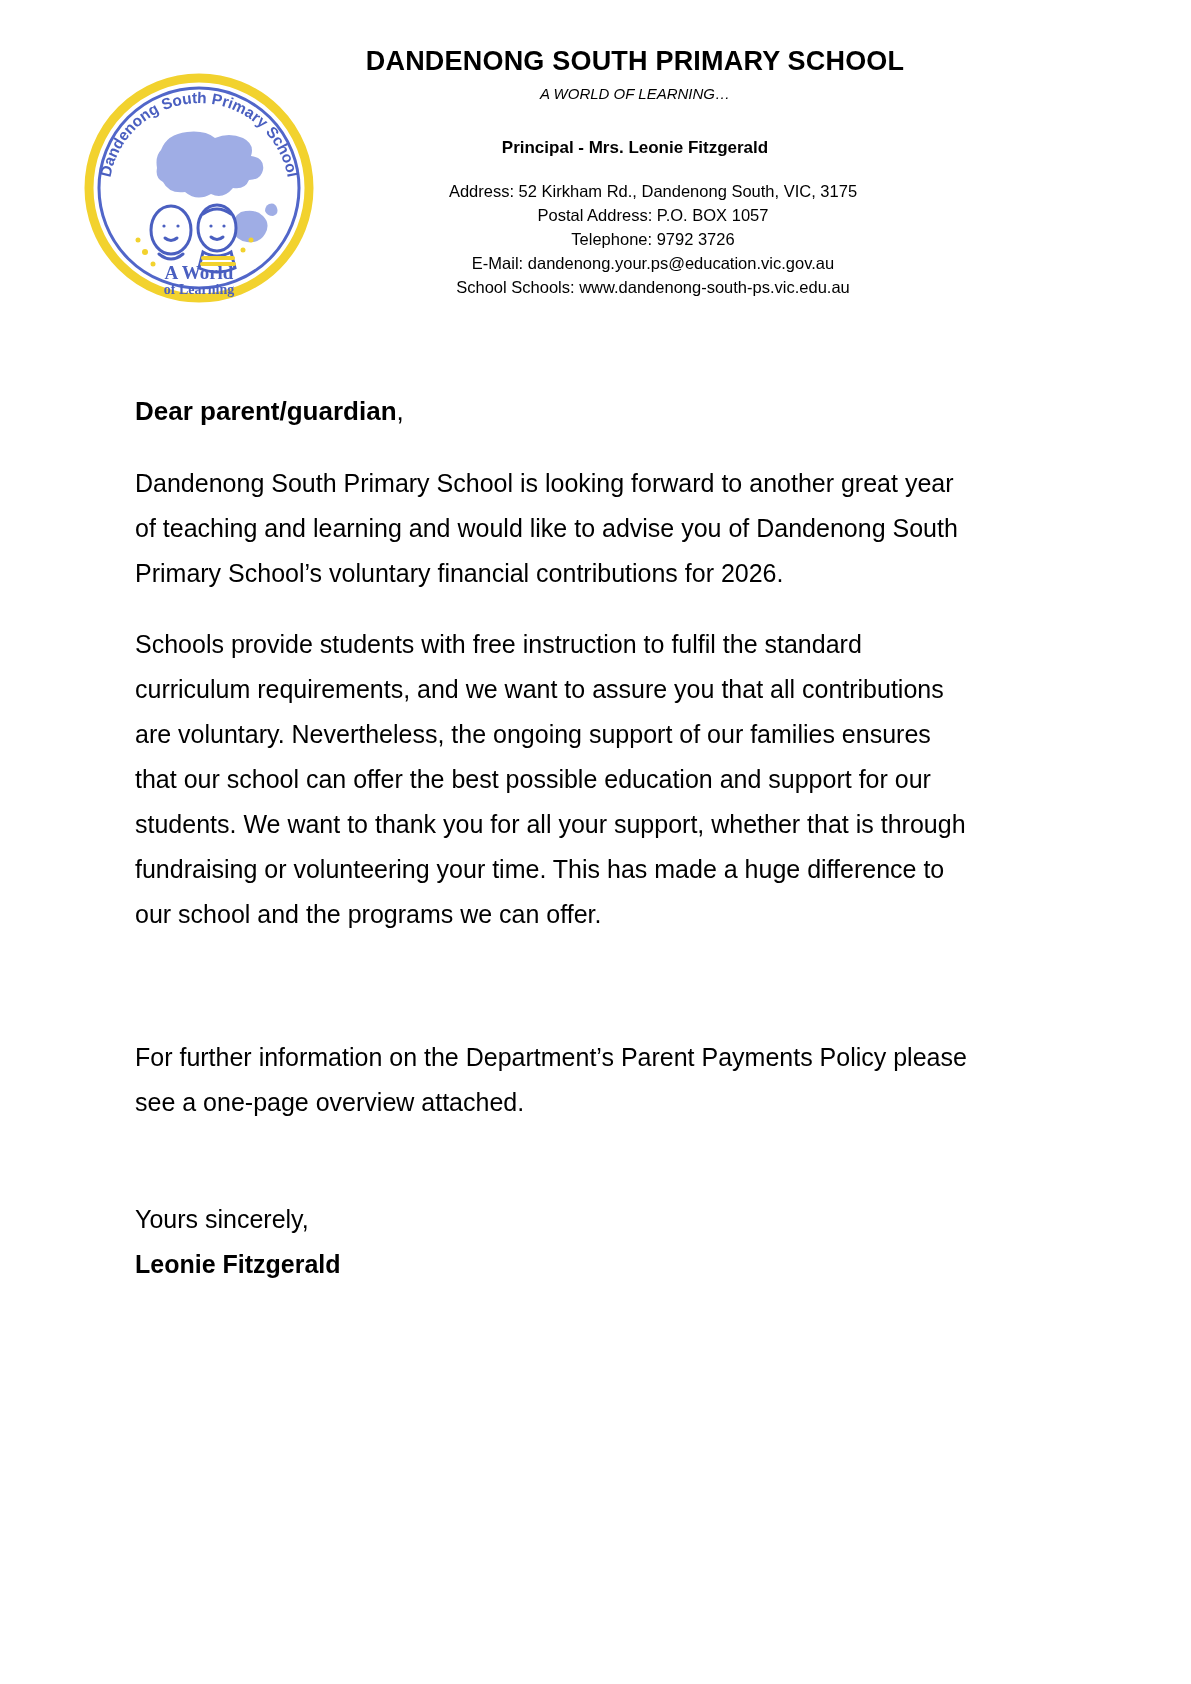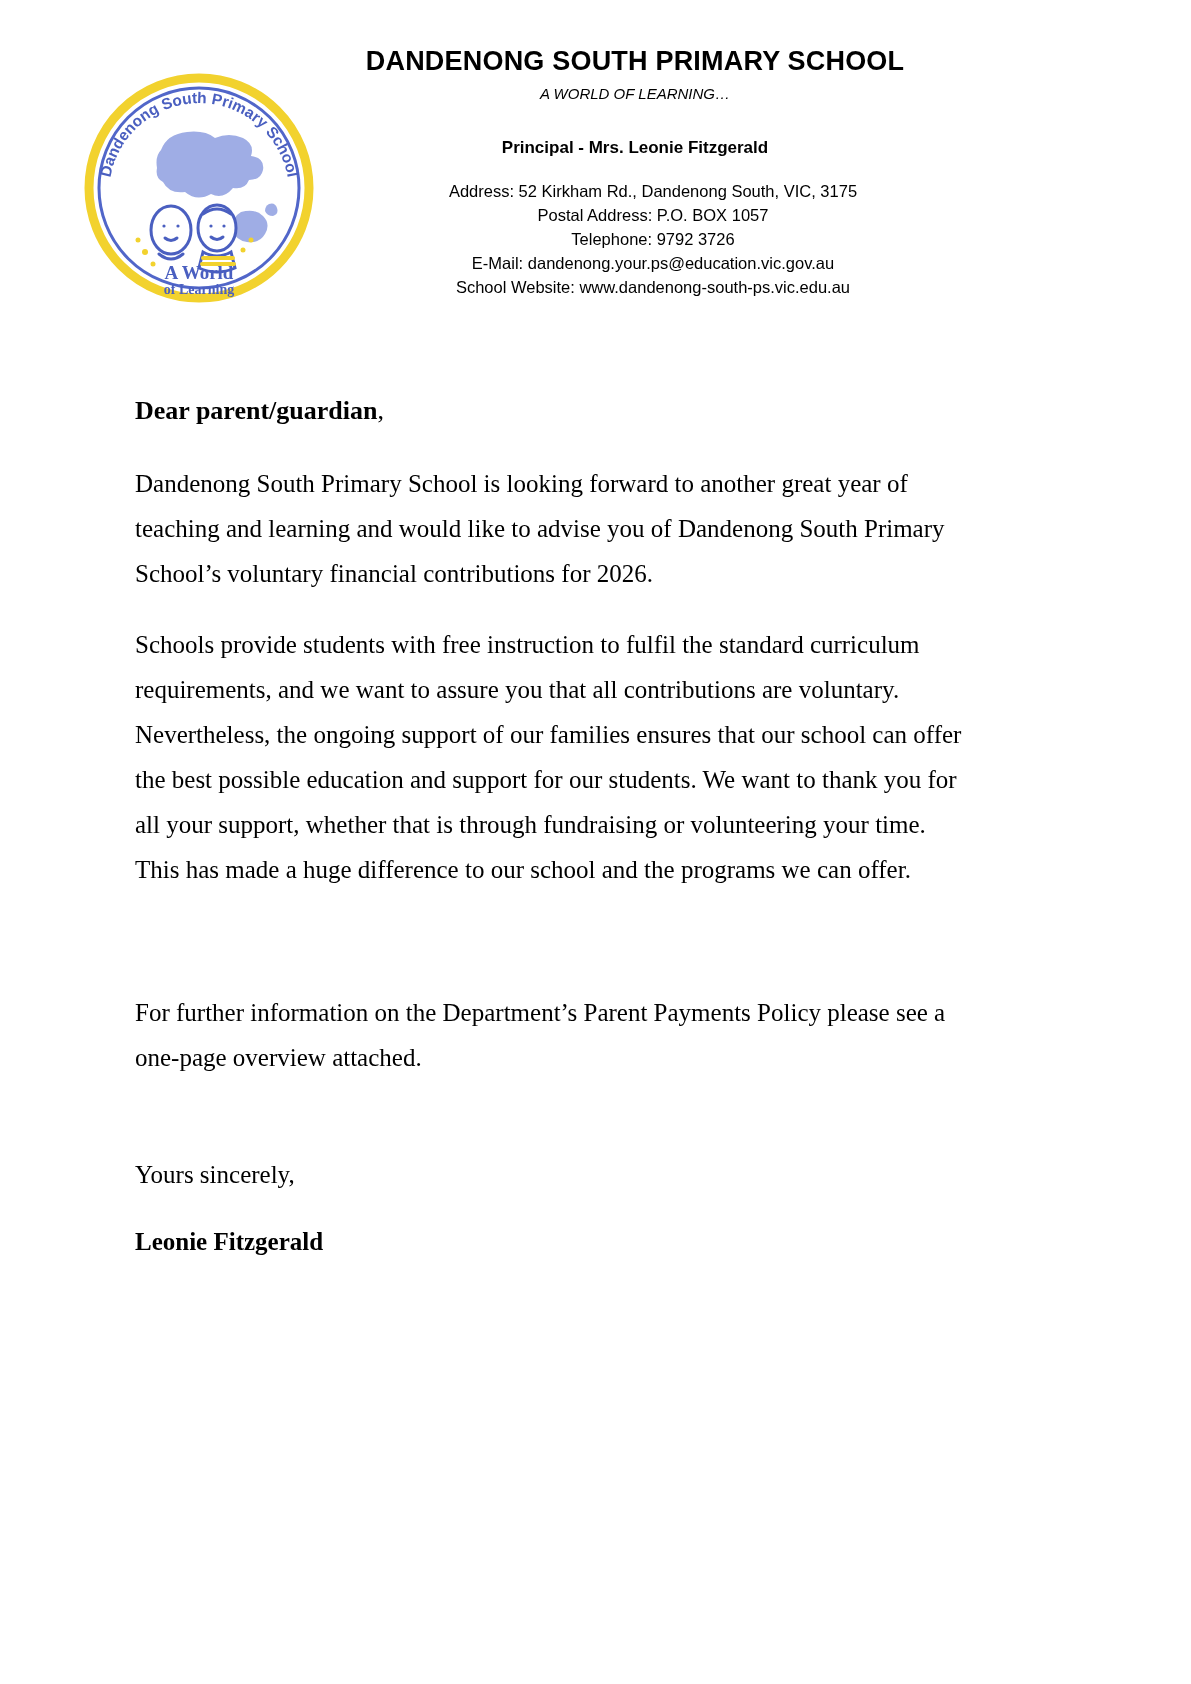--- a/index.html
+++ b/index.html
@@ -55,28 +55,27 @@
   .contact-lines div { white-space: nowrap; margin-left: 36px; }
 
   
   .letter {
     position: absolute;
     left: 135px;
     top: 388px;
     width: 835px;
     font-size: 25px;
     line-height: 1.8;
-    font-family: Liberation Serif, serif;
   }
   .salutation { font-size: 26px; }
   .salutation .bold { font-weight: bold; }
   .letter p.para { margin-top: 26px; }
   .letter p.para-gap { margin-top: 98px; }
   .closing { margin-top: 72px; }
-  .signature { margin-top: 22px; font-weight: bold; }
+  .signature { font-weight: bold; }
 </style>
 </head>
 <body>
 
 <div class="page">
 
   <div class="logo-wrap">
     <svg viewBox="0 0 232 232" width="232" height="232">
 
       <circle cx="116" cy="116" r="110" fill="#ffffff" stroke="#f2d22e" stroke-width="9"></circle>
@@ -132,21 +131,21 @@
 
   <div class="header-block">
     <div class="school-name">DANDENONG SOUTH PRIMARY SCHOOL</div>
     <div class="motto">A WORLD OF LEARNING…</div>
     <div class="principal">Principal - Mrs. Leonie Fitzgerald</div>
     <div class="contact-lines">
       <div>Address: 52 Kirkham Rd., Dandenong South, VIC, 3175</div>
       <div>Postal Address: P.O. BOX 1057</div>
       <div>Telephone: 9792 3726</div>
       <div>E-Mail: dandenong.your.ps@education.vic.gov.au</div>
-      <div>School Website: www.dandenong-south-ps.vic.edu.au</div>
+      <div>School Schools: www.dandenong-south-ps.vic.edu.au</div>
     </div>
   </div>
 
   <div class="letter">
     <div class="salutation">
       <span class="bold">Dear parent/guardian</span><span>,</span>
     </div>
 
     <p class="para">Dandenong South Primary School is looking forward to another great year of teaching and learning and would like to advise you of Dandenong South Primary School’s voluntary financial contributions for 2026.</p>
 

